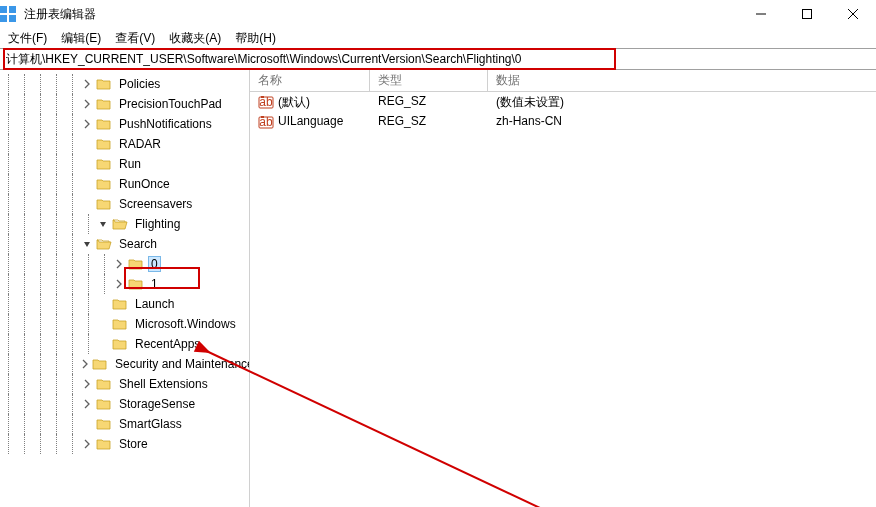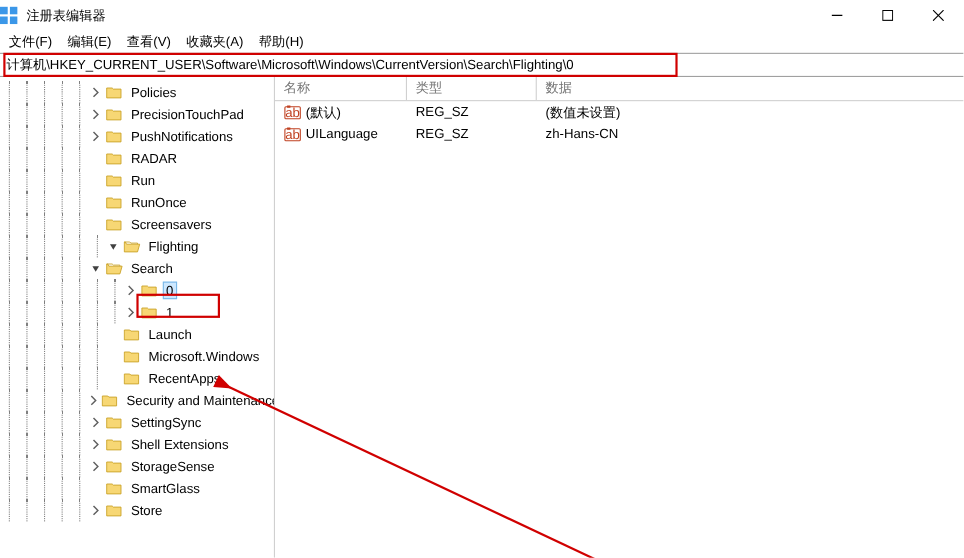--- a/index.html
+++ b/index.html
@@ -385,40 +385,20 @@
           <span class="expander">
             <svg width="10" height="10" viewBox="0 0 10 10">
               <path d="M3 1 L7 5 L3 9" fill="none" stroke="#606060" stroke-width="1.3"></path>
             </svg>
           </span>
           <span class="folder">
             <svg width="16" height="14" viewBox="0 0 16 14">
               <path d="M1 3 L6 3 L7 4 L14 4 L14 12 L1 12 Z" fill="#f7d774" stroke="#c9a227" stroke-width="0.8"></path>
             </svg>
           </span>
-          <span class="label">SettingSync</span>
-        </div>
-        <div class="row">
-          <span class="pipes">
-            <span class="pipe"></span>
-            <span class="pipe"></span>
-            <span class="pipe"></span>
-            <span class="pipe"></span>
-            <span class="pipe"></span>
-          </span>
-          <span class="expander">
-            <svg width="10" height="10" viewBox="0 0 10 10">
-              <path d="M3 1 L7 5 L3 9" fill="none" stroke="#606060" stroke-width="1.3"></path>
-            </svg>
-          </span>
-          <span class="folder">
-            <svg width="16" height="14" viewBox="0 0 16 14">
-              <path d="M1 3 L6 3 L7 4 L14 4 L14 12 L1 12 Z" fill="#f7d774" stroke="#c9a227" stroke-width="0.8"></path>
-            </svg>
-          </span>
           <span class="label">Shell Extensions</span>
         </div>
         <div class="row">
           <span class="pipes">
             <span class="pipe"></span>
             <span class="pipe"></span>
             <span class="pipe"></span>
             <span class="pipe"></span>
             <span class="pipe"></span>
           </span>

